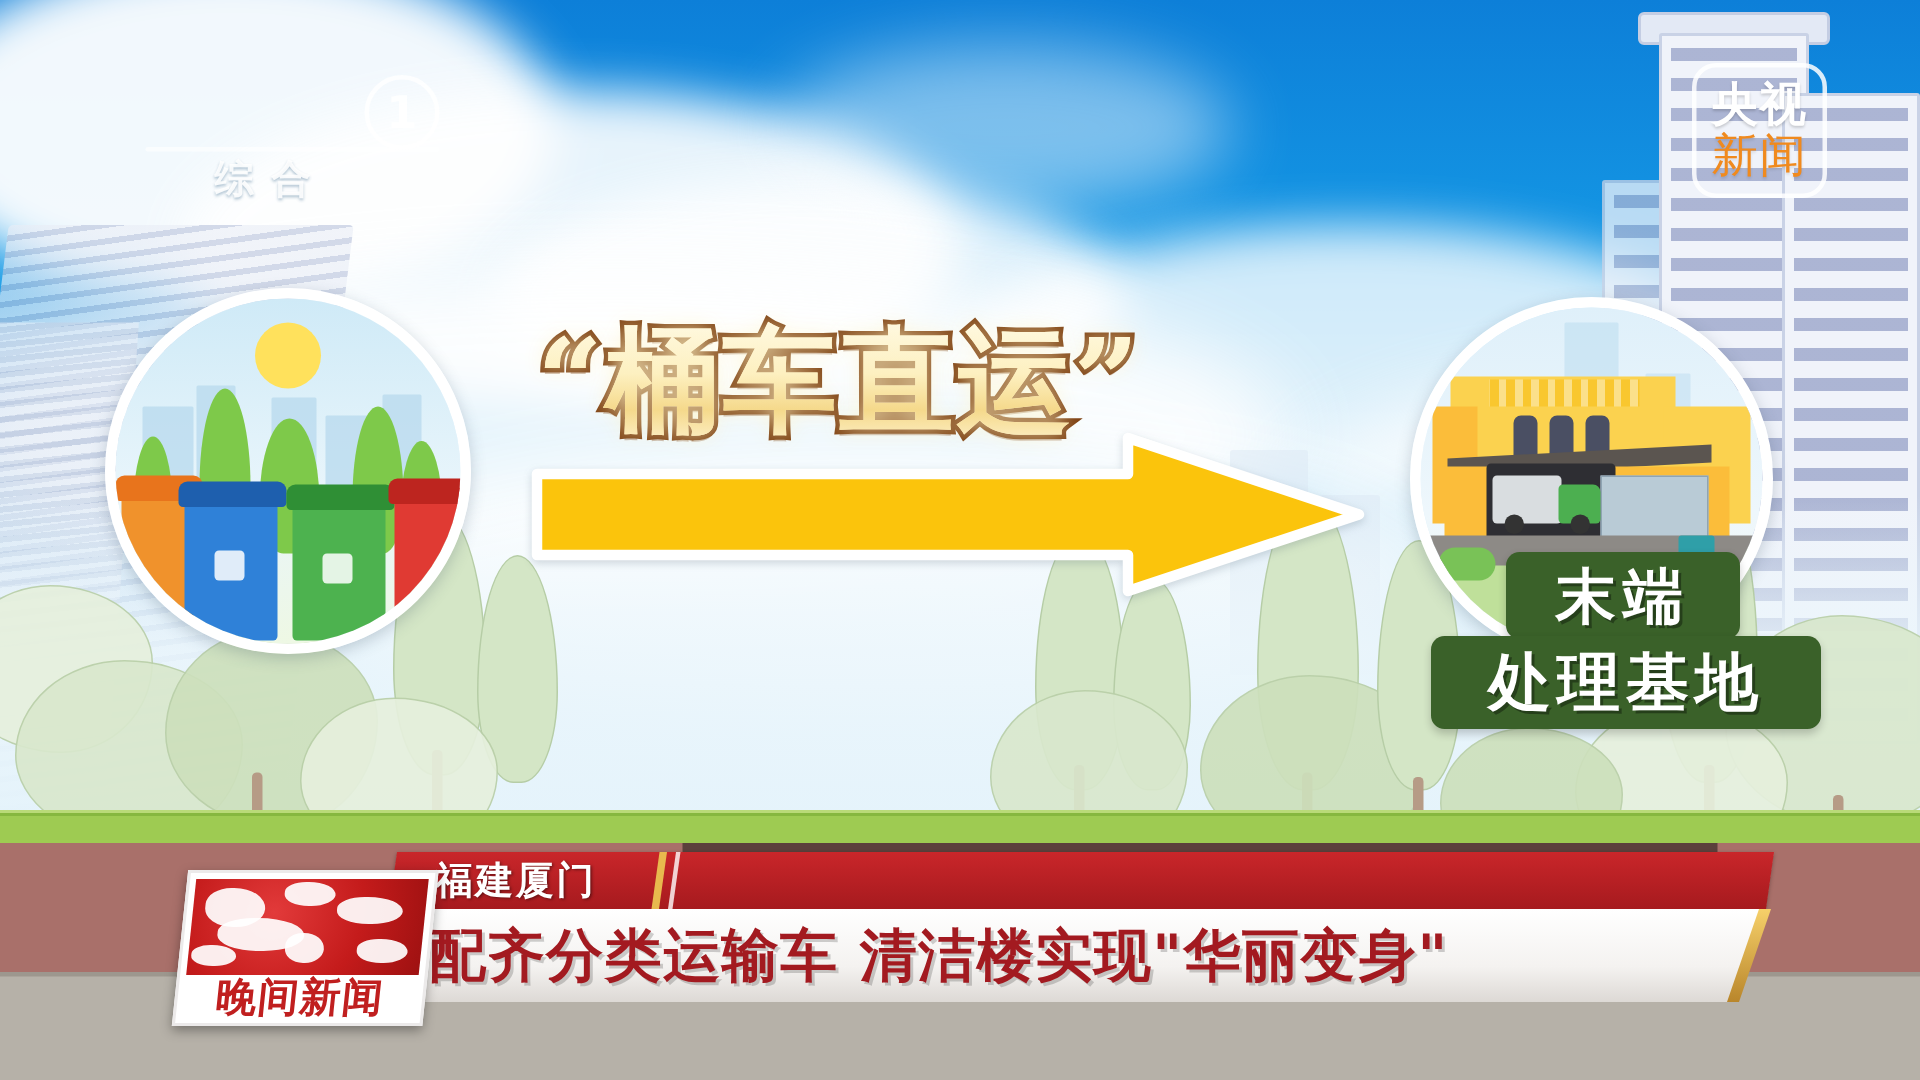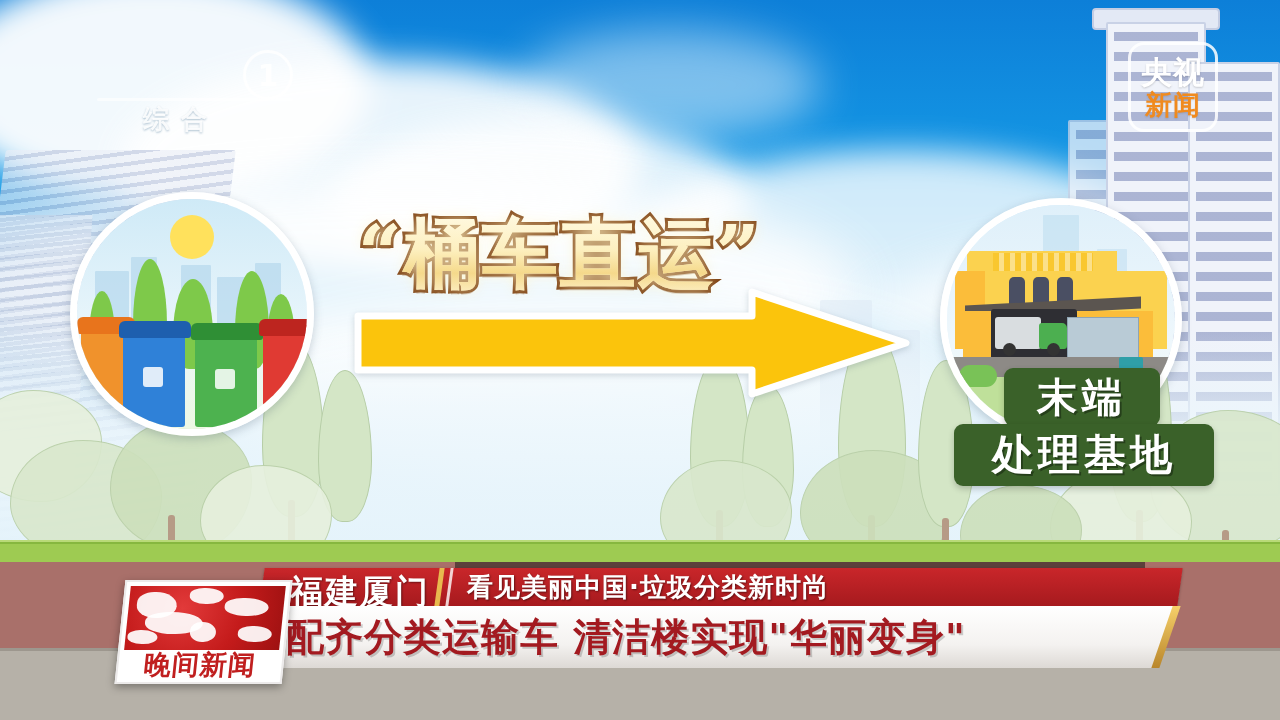--- a/index.html
+++ b/index.html
@@ -130,30 +130,30 @@
     font-size:30px;font-weight:bold;color:rgba(255,255,255,.95);}
   .cctv-bar{position:absolute;left:2px;top:46px;width:196px;height:3px;background:rgba(255,255,255,.65);border-radius:2px;}
   .cctv-sub{position:absolute;left:48px;top:50px;font-size:26px;font-weight:bold;letter-spacing:12px;
     color:rgba(255,255,255,.9);text-shadow:0 1px 2px rgba(90,130,160,.5);}
 
   
   .wm{position:absolute;right:62px;top:42px;width:84px;height:84px;border:3px solid rgba(255,255,255,.85);
       border-radius:16px;display:flex;flex-direction:column;align-items:center;justify-content:center;
       line-height:1;}
   .wm-top{font-size:31px;font-weight:bold;color:#ffffff;letter-spacing:1px;text-shadow:0 1px 2px rgba(0,0,0,.18);}
-  .wm-bot{font-size:27px;font-weight:bold;color:#f08a1e;letter-spacing:1px;margin-top:3px;text-shadow:0 1px 2px rgba(0,0,0,.12);}
+  .wm-bot{font-size:31px;font-weight:normal;color:#f08a1e;letter-spacing:1px;margin-top:3px;text-shadow:0 1px 2px rgba(0,0,0,.12);}
 
   
   .lt{position:absolute;left:0;top:568px;width:1280px;height:118px;}
   .lt-toprow{position:absolute;left:262px;top:0px;width:918px;height:38px;
     background:linear-gradient(180deg,#c9262a 0%,#a61a1e 100%);
     transform:skewX(-8deg);box-shadow:0 1px 3px rgba(0,0,0,.3);}
   .lt-toprow-inner{position:absolute;left:262px;top:0px;width:918px;height:38px;
     display:flex;align-items:center;}
-  .lt-place{position:absolute;left:28px;top:2px;font-size:33px;font-weight:bold;color:#fff;letter-spacing:2px;
+  .lt-place{position:absolute;left:28px;top:2px;font-size:25px;font-weight:bold;color:#fff;letter-spacing:2px;
     text-shadow:1px 1px 2px rgba(0,0,0,.45);}
   .lt-sep{position:absolute;left:175px;top:0px;width:5px;height:38px;background:#e8b94e;transform:skewX(-8deg);}
   .lt-sep2{position:absolute;left:186px;top:0px;width:3px;height:38px;background:#ffffff;opacity:.8;transform:skewX(-8deg);}
   .lt-topic{position:absolute;left:205px;top:2px;font-size:26px;font-weight:bold;color:#fff;letter-spacing:1px;
     text-shadow:1px 1px 2px rgba(0,0,0,.45);}
 
   .lt-white{position:absolute;left:250px;top:38px;width:930px;height:62px;
     background:linear-gradient(180deg,#ffffff 0%,#f4f2f0 62%,#ddd9d5 100%);
     clip-path:polygon(18px 0, 930px 0, 908px 62px, 0px 62px);
     box-shadow:0 3px 7px rgba(0,0,0,.35);}
@@ -318,21 +318,20 @@
     <div class="wm-top">央视</div>
     <div class="wm-bot">新闻</div>
   </div>
 
   <div class="lt">
     <div class="lt-toprow"></div>
     <div class="lt-toprow-inner">
       <div class="lt-place">福建厦门</div>
       <div class="lt-sep"></div>
       <div class="lt-sep2"></div>
-      <div class="lt-topic">看见美丽中国·垃圾分类新时尚</div>
     </div>
     <div class="lt-white"></div>
     <div class="lt-gold"></div>
     <div class="lt-head">配齐分类运输车 清洁楼实现"华丽变身"</div>
   </div>
 
   <div class="prog">
     <div class="prog-globe">
       <div class="g-land" style="left:8px;top:6px;width:40px;height:26px;"></div>
       <div class="g-land" style="left:18px;top:26px;width:58px;height:22px;"></div>

